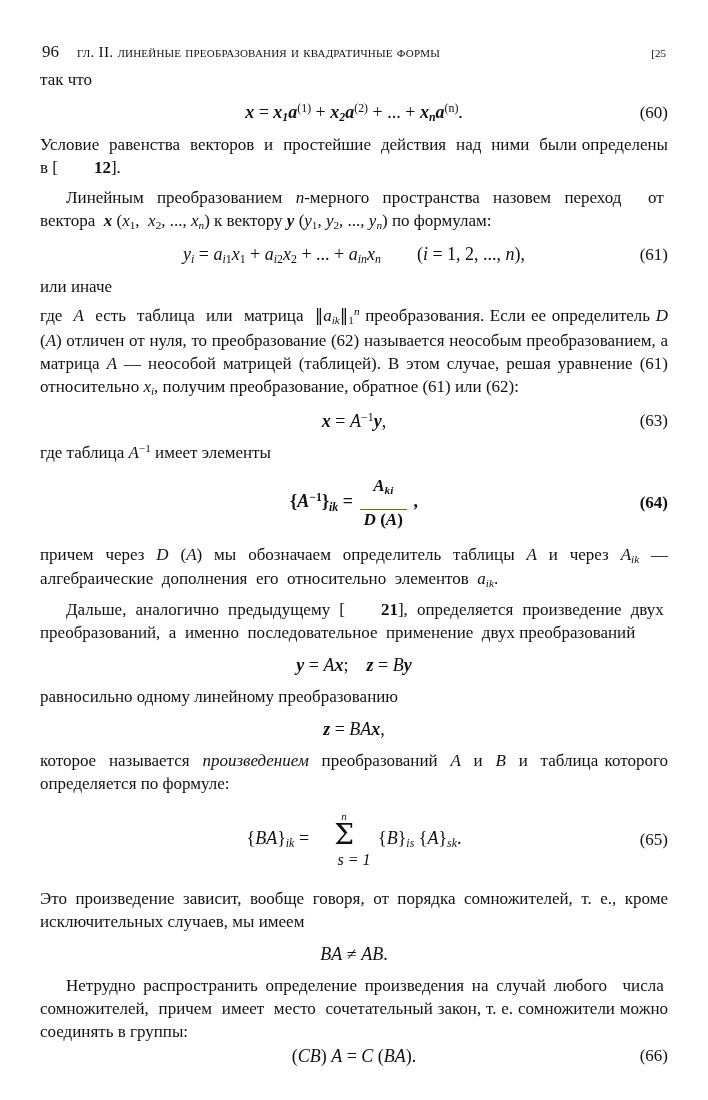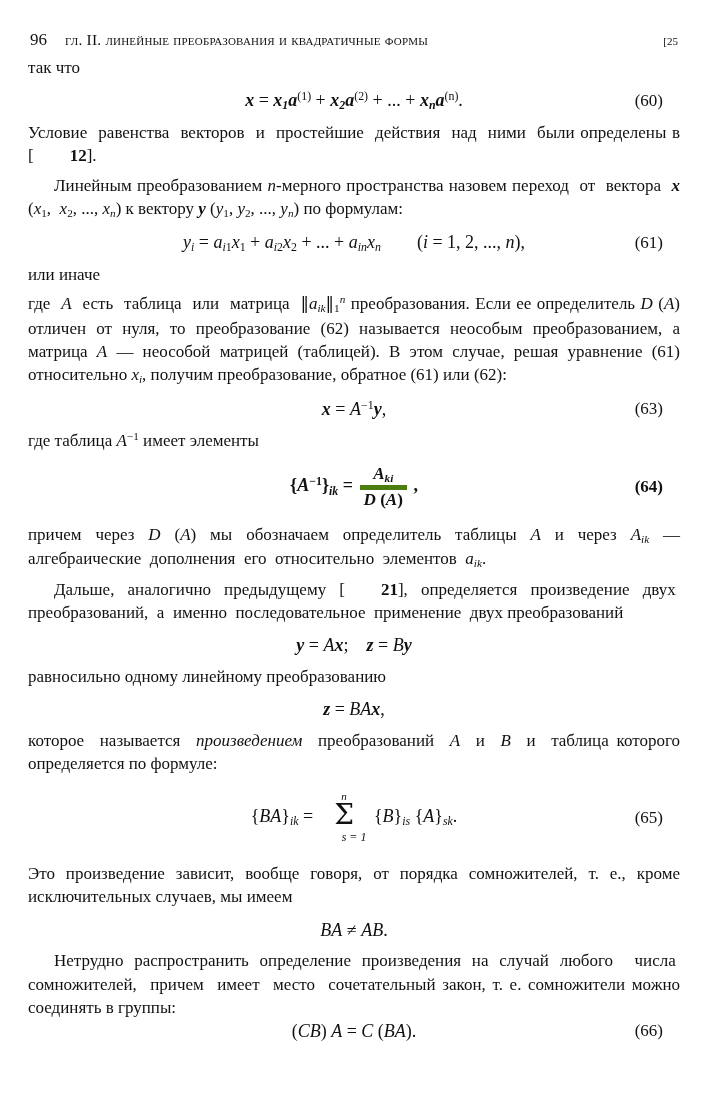--- a/index.html
+++ b/index.html
@@ -11,21 +11,21 @@
     width: 708px;
     height: 1100px;
     font-family: "Liberation Serif", serif;
     color: #111;
     overflow: hidden;
   }
   .page {
     position: relative;
     width: 708px;
     height: 900px;
-    padding: 0;
+    padding: 12px;
     box-sizing: border-box;
   }
   .header {
     display: flex;
     align-items: baseline;
     padding: 30px 30px 0 30px;
     box-sizing: border-box;
     font-size: 15px;
   }
   .header .pageno-left {
@@ -62,21 +62,21 @@
     text-indent: 0;
   }
   .eq-row {
     position: relative;
     margin: 9px 0 7px 0;
     text-align: center;
     font-size: 18px;
   }
   .eq-row .eqnum {
     position: absolute;
-    right: 17px;
+    right: 0;
     top: 50%;
     transform: translateY(-50%);
     font-size: 17px;
     font-family: "Liberation Serif", serif;
   }
   .eq-body {
     display: inline-block;
   }
   i, .it { font-style: italic; }
   .bi {
@@ -98,23 +98,24 @@
     font-size: 0.95em;
     margin: 0 2px;
   }
   .frac .num {
     display: block;
     padding: 0 4px;
     line-height: 1.15;
   }
   .frac .den {
     display: block;
-    border-top: 5px solid #4d7c0f;
+    border-top: 1px solid #4d7c0f;
     padding: 0 4px;
     line-height: 1.2;
+    margin-top: 12px;
   }
   .bigsum {
     display: inline-block;
     position: relative;
     vertical-align: middle;
     text-align: center;
     margin: 0 3px 0 4px;
   }
   .bigsum .sigma {
     font-size: 28px;
@@ -122,21 +123,21 @@
     font-family: "DejaVu Serif", serif;
   }
   .bigsum .lim-top {
     display: block;
     font-size: 11px;
     line-height: 1;
     font-style: italic;
   }
   .bigsum .lim-bot {
     display: block;
-    font-size: 12px;
+    font-size: 16px;
     line-height: 1.1;
     font-style: italic;
     margin-left: 20px;
   }
   .norm {
     font-family: "DejaVu Serif", serif;
   }
   .gap-sm { margin-top: 18px; }
 </style>
 </head>

